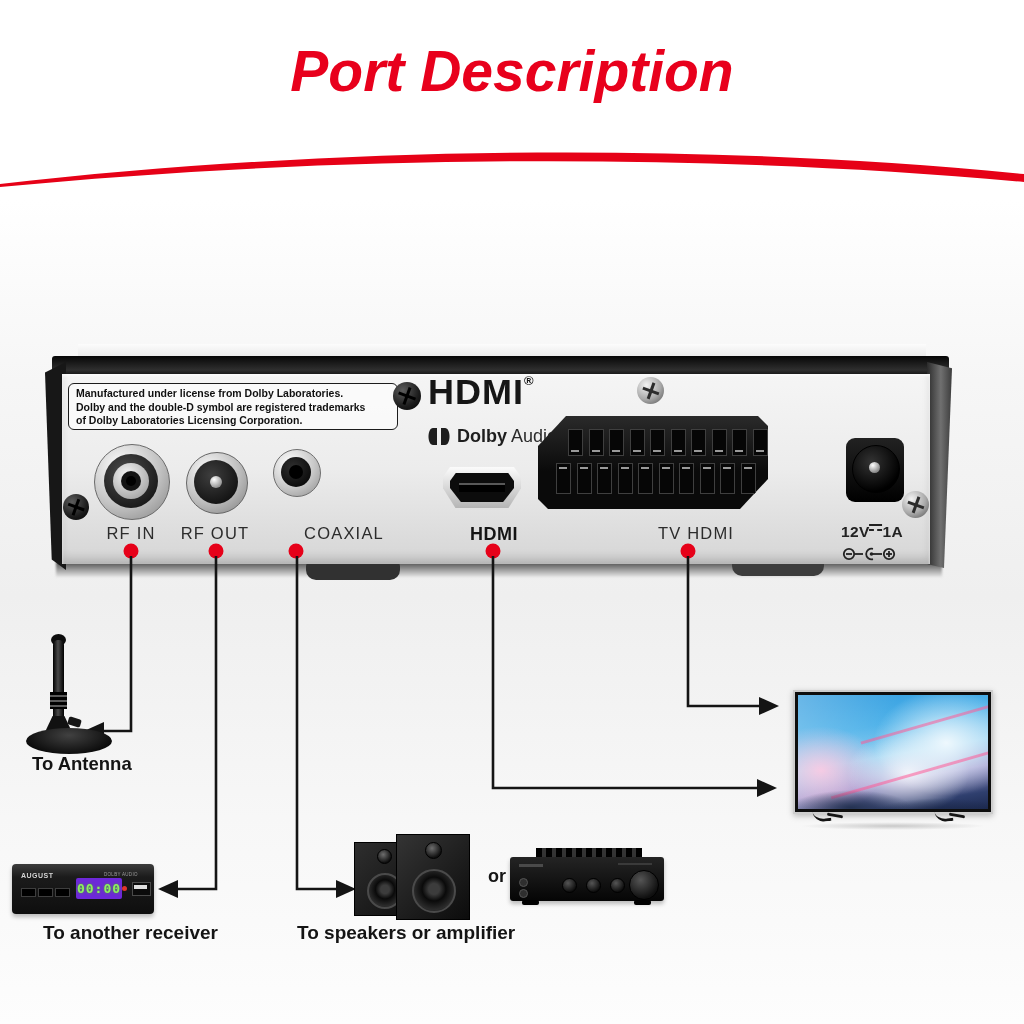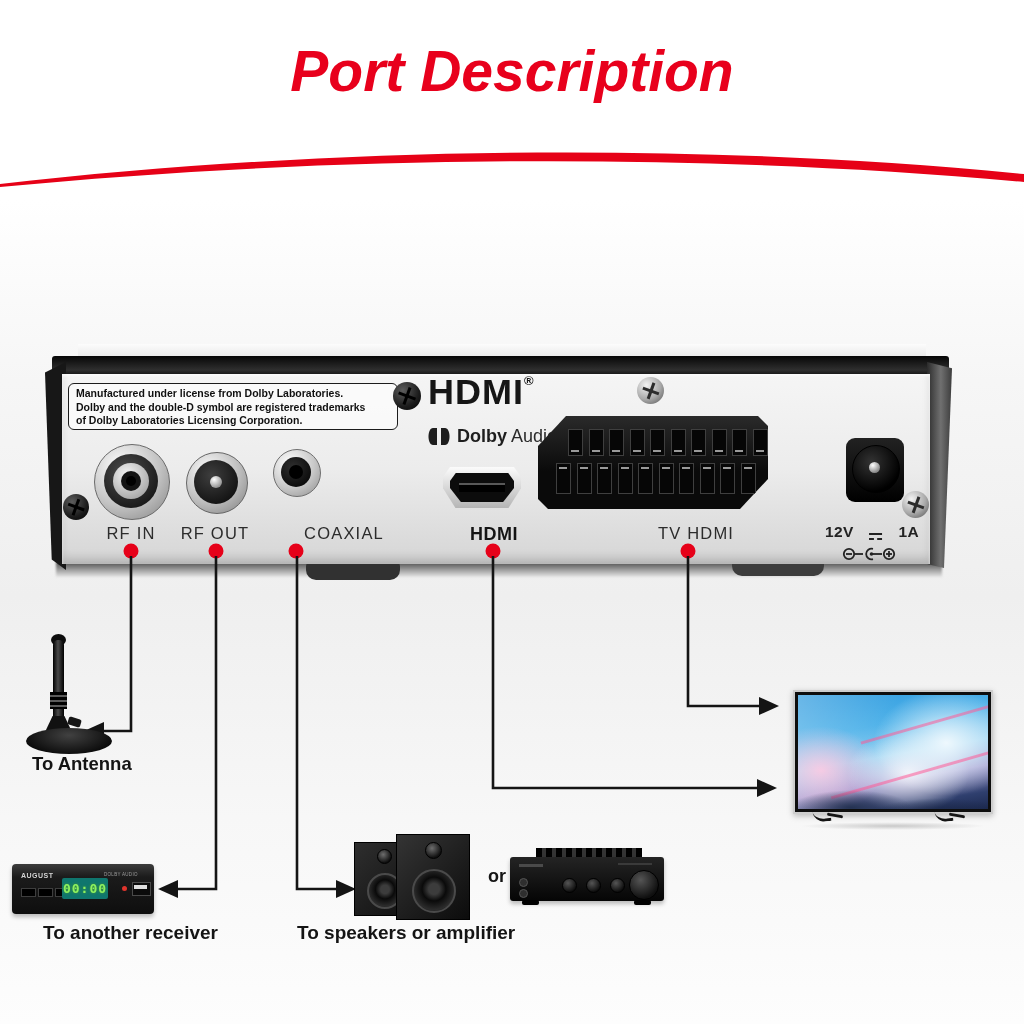--- a/index.html
+++ b/index.html
@@ -93,21 +93,21 @@
     background:linear-gradient(180deg,#222,#000);}
   .jack-hole{left:852px;top:445px;width:46px;height:46px;border-radius:50%;
     background:radial-gradient(circle at 40% 35%,#333,#000 72%);border:1px solid #000;}
   .jack-pin{left:869px;top:462px;width:11px;height:11px;border-radius:50%;
     background:radial-gradient(circle at 35% 30%,#fff,#8a8a8a 70%);}
 
   
   .port-label{position:absolute;transform:translateX(-50%);font-size:16.5px;
     color:#2c2c2c;font-weight:500;letter-spacing:1.2px;white-space:nowrap;}
   .port-label.hdmi-style{font-weight:900;font-size:18px;letter-spacing:.5px;color:#141414;}
-  .pwr-label{font-weight:700;font-size:15.5px;letter-spacing:.3px;display:flex;align-items:flex-end;gap:16px;}
+  .pwr-label{font-weight:700;font-size:15.5px;letter-spacing:.3px;display:flex;align-items:flex-start;gap:0;}
   .dc-sym{display:inline-block;width:13px;height:9px;position:relative;}
   .dc-sym::before{content:"";position:absolute;left:0;top:1px;width:100%;height:0;border-top:2.5px solid #222;}
   .dc-sym::after{content:"";position:absolute;left:0;top:6px;width:100%;height:0;border-top:2.5px dashed #222;}
 
   .dot{position:absolute;width:15px;height:15px;border-radius:50%;background:#e60119;
     transform:translate(-50%,-50%);}
 
   .lines{left:0;top:0;width:1024px;height:1024px;pointer-events:none;}
 
   
@@ -126,21 +126,21 @@
   .ant-base{left:2px;top:94px;width:86px;height:26px;border-radius:50%;
     background:radial-gradient(ellipse at 50% 28%,#414141,#0b0b0b 75%);}
 
   
   .rcv{left:12px;top:860px;width:144px;height:60px;}
   .rcv-body{left:0;top:4px;width:142px;height:50px;border-radius:4px;
     background:linear-gradient(180deg,#3d3d3d 0%,#1b1b1b 26%,#0e0e0e 100%);
     box-shadow:0 3px 4px rgba(0,0,0,.25);}
   .rcv-brand{left:9px;top:12px;font-size:7px;font-weight:800;color:#d4d4d4;letter-spacing:.5px;}
   .rcv-btn{position:absolute;top:28px;width:13px;height:7px;background:#000;border:1px solid #3e3e3e;}
-  .rcv-disp{left:50px;top:18px;width:46px;height:21px;background:#0f766e;border-radius:2px;
+  .rcv-disp{left:64px;top:18px;width:46px;height:21px;background:#6d28d9;border-radius:2px;
     display:flex;align-items:center;justify-content:center;
     font-family:"DejaVu Sans Mono",monospace;font-size:13px;font-weight:700;
     color:#8df05f;letter-spacing:1px;text-shadow:0 0 3px #4f9b2f;}
   .rcv-led{left:110px;top:26px;width:5px;height:5px;border-radius:50%;background:#e0342c;}
   .rcv-badge{left:92px;top:12px;font-size:4.5px;color:#9c9c9c;letter-spacing:.3px;}
   .rcv-usb{left:120px;top:22px;width:17px;height:12px;background:#0b0b0b;border:1px solid #4a4a4a;}
   .rcv-usb::after{content:"";position:absolute;left:1px;top:2px;width:13px;height:4px;background:#dedede;}
 
   
   .spk{left:352px;top:832px;width:124px;height:88px;}

